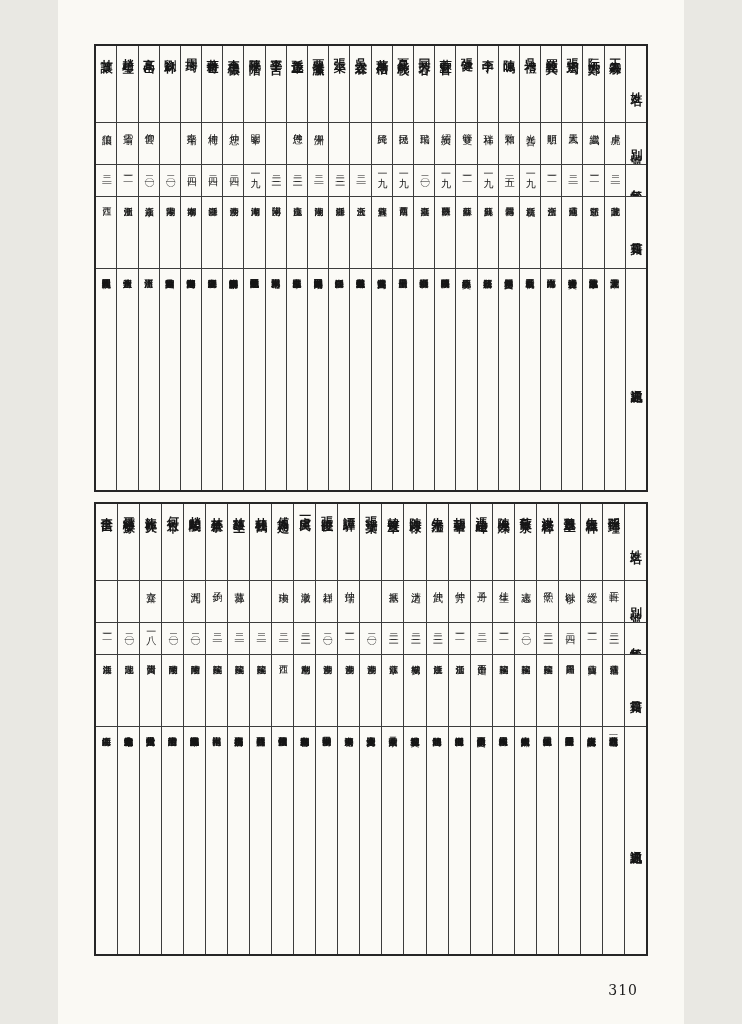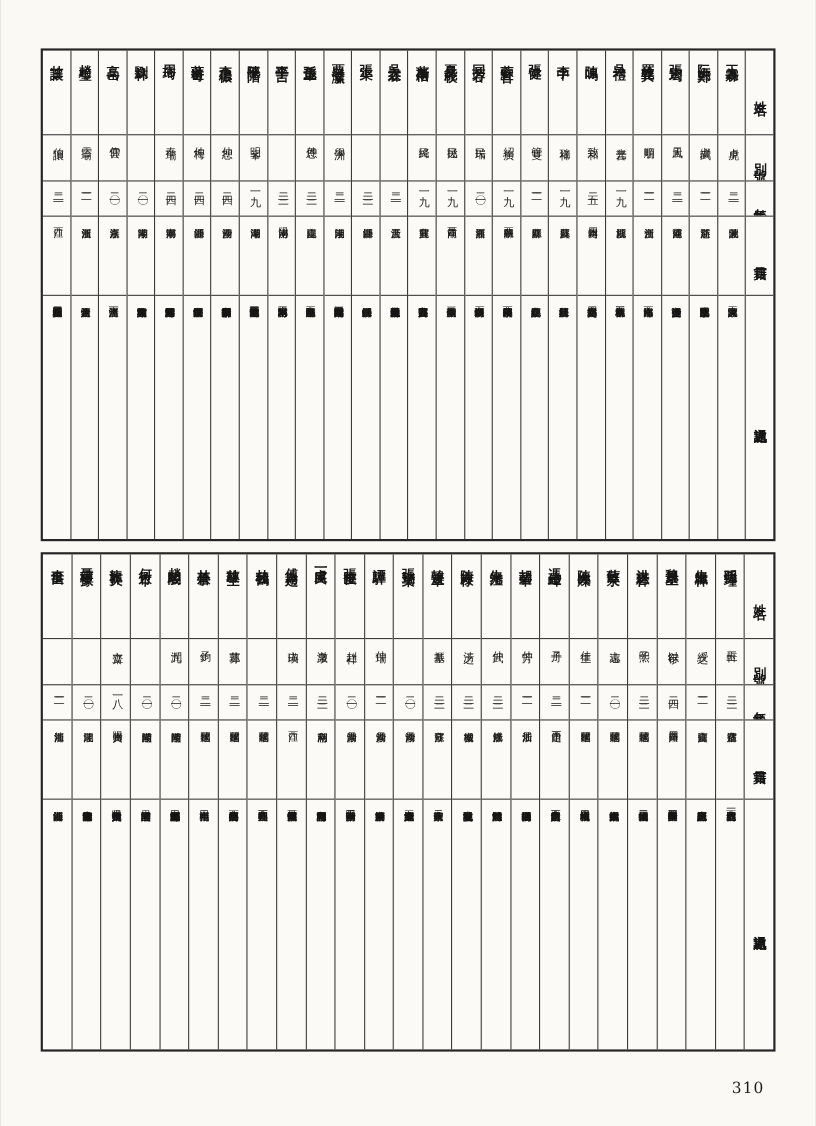--- a/index.html
+++ b/index.html
@@ -1,18 +1,18 @@
 <!DOCTYPE html>
 <html><head>
 <meta charset="utf-8">
 <style>
   html,body{margin:0;padding:0;background:#e9e8e3;}
   .page{
     position:relative;
-    width:740px;height:1024px;
+    width:626px;height:1024px;
     margin:0 auto;
     background:#faf9f4;
     box-sizing:border-box;
     padding:44px 36px 0 36px;
     font-family:"DejaVu Serif","Liberation Serif",serif;
     color:#161616;
   }
   .table-block{
     display:flex;
     flex-direction:row-reverse; 

